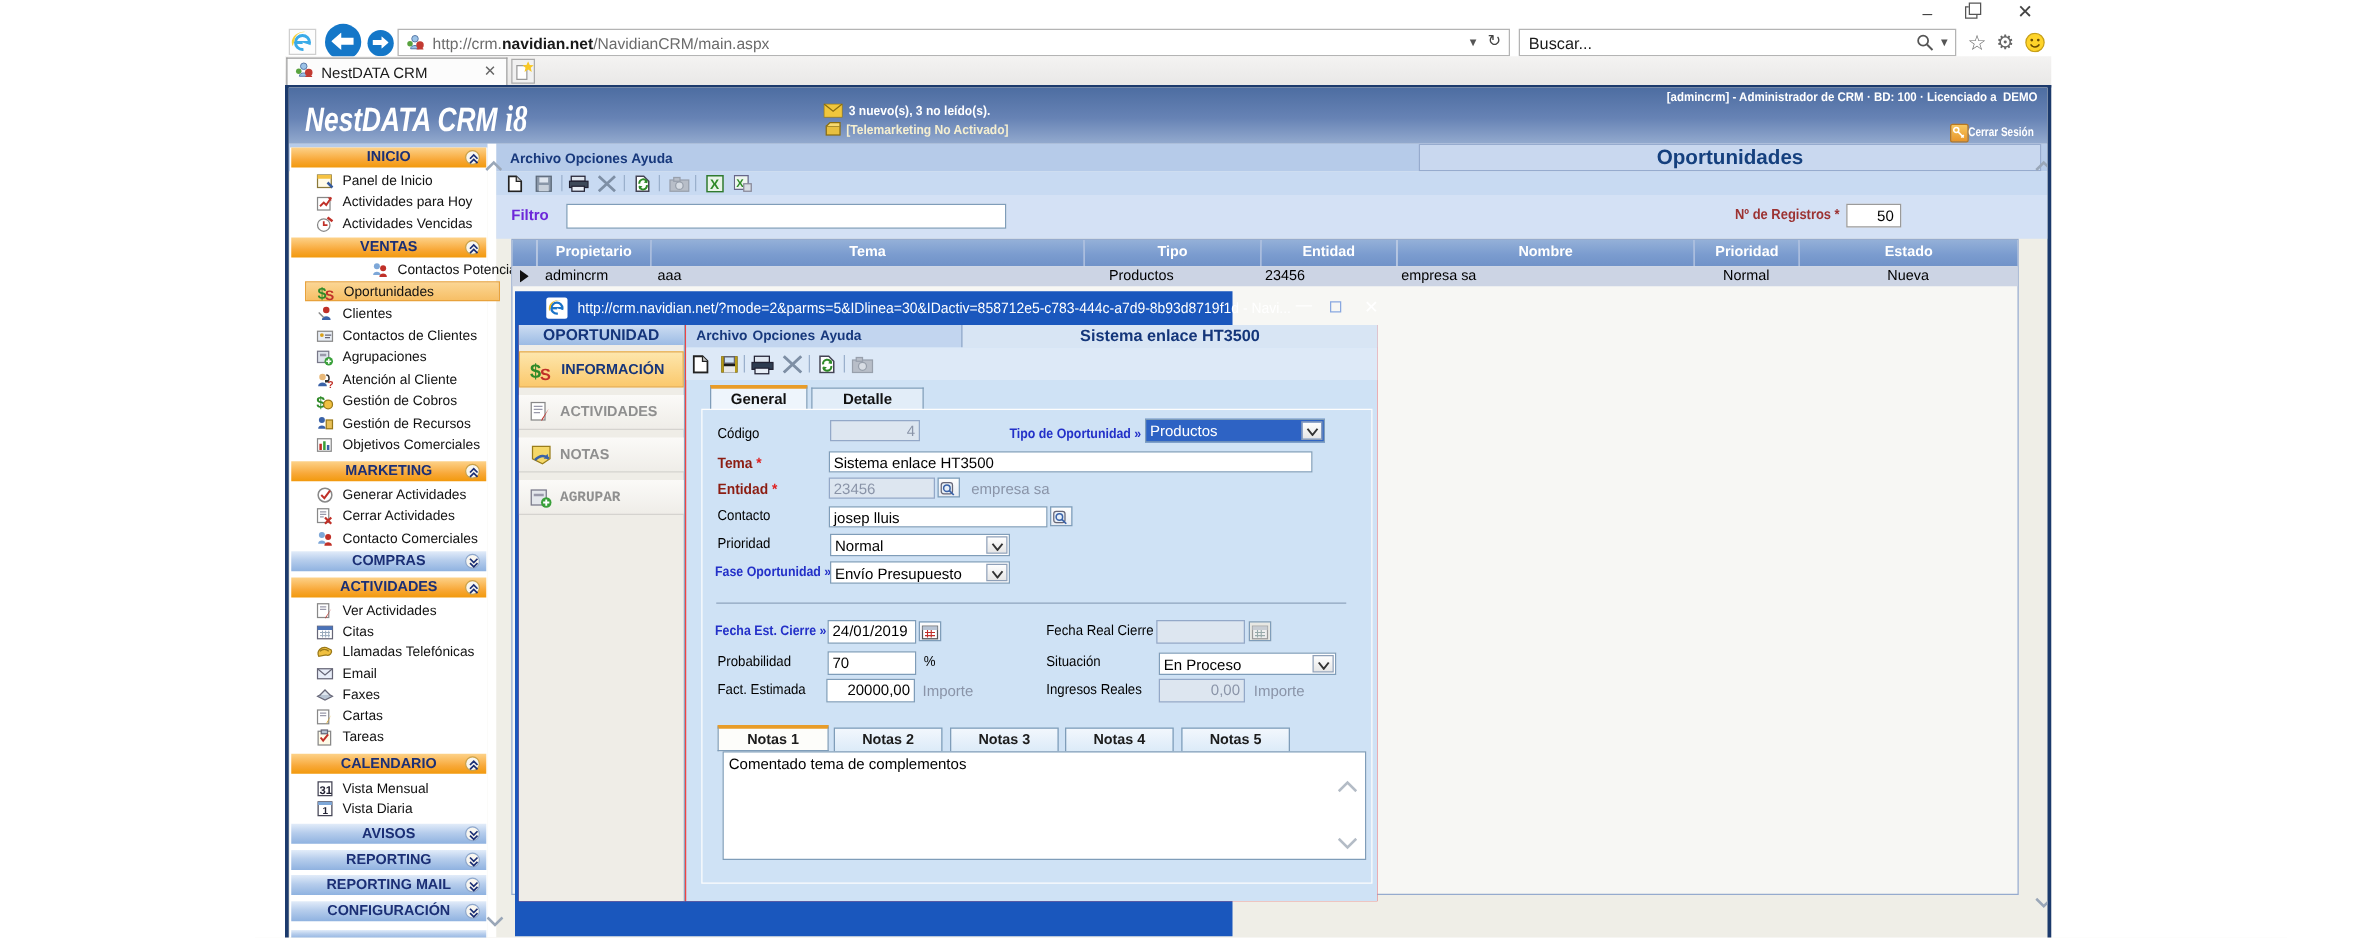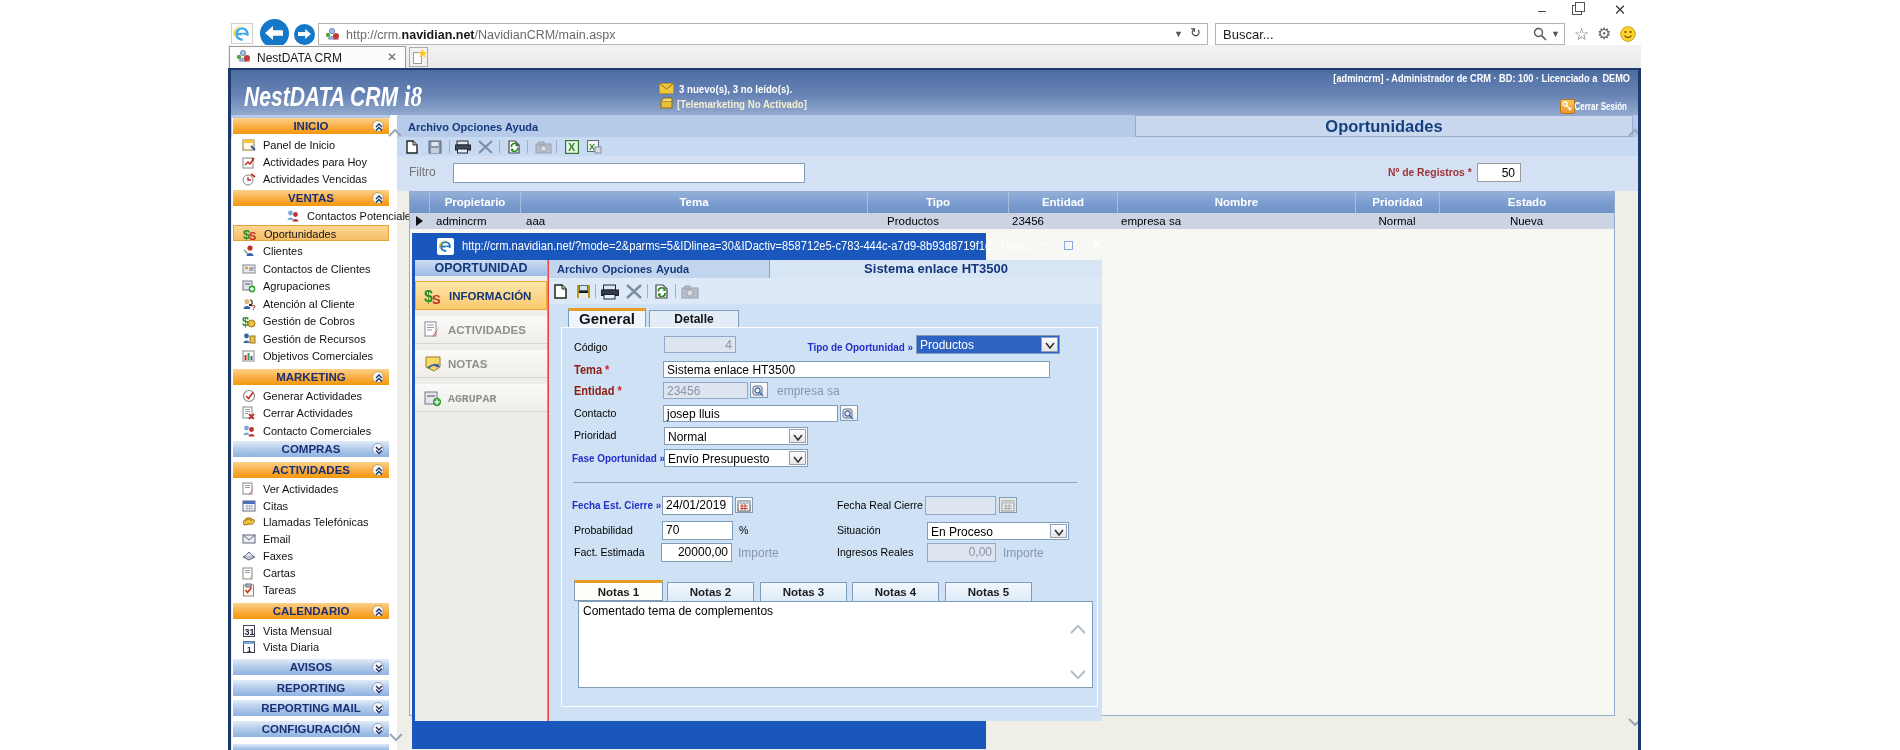--- a/index.html
+++ b/index.html
@@ -3,21 +3,21 @@
 <style>
   * { margin:0; padding:0; box-sizing:border-box; }
   html,body { width:1900px; height:750px; background:#fff; font-family:"Liberation Sans", sans-serif; overflow:hidden; }
   #root { position:absolute; top:0; left:0; width:1900px; height:750px; background:#fff; }
   .abs { position:absolute; }
   .shead { position:absolute; left:1px; width:156px; height:16px; text-align:center; font-size:11.5px; font-weight:bold; color:#1b2f75; line-height:16px; }
   .shead.o { background:linear-gradient(#fdd289,#f8a93a 60%,#f2990c); }
   .shead.b { background:linear-gradient(#e2ecf9,#b6cdec 45%,#8fb2e0); }
   .chev { position:absolute; right:5px; top:2px; width:12px; height:12px; background:#f8f6f0; border-radius:50%; border:1px solid #caa24a; }
   .chev svg { position:absolute; left:1px; top:1px; }
-  .sitem { position:absolute; left:1px; width:156px; height:16px; font-size:11px; color:#111; line-height:16px;text-align:center; }
+  .sitem { position:absolute; left:12px; width:156px; height:16px; font-size:11px; color:#111; line-height:16px;text-align:center; }
   .sitem .ic { position:absolute; left:9px; top:1px; width:14px; height:14px; }
   .sitem .tx { position:absolute; left:30px; top:0; white-space:nowrap; }
   .th { position:absolute; top:0; height:21px; background:linear-gradient(#94b0d8,#7b9ccf 55%,#7092c8); border-left:1px solid #aabdde; color:#fff; font-weight:bold; font-size:11.5px; text-align:center; line-height:20px; }
   .td { position:absolute; top:0; height:16px; font-size:11.5px; color:#000; line-height:16px; white-space:nowrap; }
   .lbl { position:absolute; font-size:11.5px; color:#000; white-space:nowrap; transform:scaleX(.92); transform-origin:0 50%; }
   .lblr { position:absolute; font-size:12px; font-weight:bold; color:#8c1d12; white-space:nowrap; transform:scaleX(.92); transform-origin:0 50%; }
   .lblb { position:absolute; font-size:11px; font-weight:bold; color:#2330c8; white-space:nowrap; transform:scaleX(.9); transform-origin:0 50%; }
   .inp { position:absolute; background:#fff; border:1px solid #7f9db9; font-size:12px; color:#000; line-height:14px; padding:1px 3px; white-space:nowrap; }
   .inpd { position:absolute; background:#dde6f0; border:1px solid #93a8c8; font-size:12px; color:#8a94a8; line-height:14px; padding:1px 3px; white-space:nowrap; }
   .ddbtn { position:absolute; right:1px; top:1px; width:17px; bottom:1px; background:linear-gradient(#fefefe,#e6e6e6); border:1px solid #8fa0b8; }
@@ -430,21 +430,21 @@
           <rect x="0.5" y="0.5" width="13" height="13" fill="#e8f4e8" stroke="#2f7a2f" stroke-width="1.4"></rect>
           <text x="3" y="11" font-size="11" font-weight="bold" fill="#2f8a28" font-family="Liberation Sans">X</text>
         </svg>
     <svg class="abs" width="15" height="14" style="left:190px; top:3px;">
           <rect x="0.5" y="0.5" width="11" height="11" fill="#eef6ee" stroke="#668"></rect>
           <text x="2" y="9.5" font-size="9" font-weight="bold" fill="#2f8a28" font-family="Liberation Sans">X</text>
           <rect x="8" y="7" width="6" height="6" fill="#d8dde4" stroke="#889"></rect>
         </svg>
 
     <div class="abs" style="left:0; top:19px; width:1241px; height:35px; background:#d4e1f5;"></div>
-    <div class="abs" style="left:12px; top:28px; font-size:12px; font-weight:normal; color:#737373;">Filtro</div>
+    <div class="abs" style="left:12px; top:28px; font-size:12px; font-weight:bold; color:#6d28d9;">Filtro</div>
     <div class="abs" style="left:56px; top:26px; width:352px; height:20px; background:#fff; border:1px solid #7f9db9;"></div>
     <div class="abs" style="left:991px; top:29px; font-size:11.5px; font-weight:bold; color:#9c3232; white-space:nowrap; transform:scaleX(.9); transform-origin:0 50%;">Nº de Registros *</div>
     <div class="abs" style="left:1080px; top:26px; width:44px; height:19px; background:#fff; border:1px solid #9a9a9a; font-size:12px; text-align:right; line-height:18px; padding-right:5px;">50</div>
   </div>
 
   <div class="abs" id="tablezone" style="left:178px; top:121px; width:1206px; height:525px; background:#f7f7f4; border:1px solid #96abce;">
 
     <div class="th" style="left:0; width:19px; border-left:none;"></div>
     <div class="th" style="left:19px; width:91px;">Propietario</div>
     <div class="th" style="left:110px; width:347px;">Tema</div>
@@ -573,21 +573,21 @@
             <path d="M10 8.8 a3.2 3.2 0 0 1 -6.4 1" fill="none" stroke="#2f8a28" stroke-width="1.7"></path>
             <path d="M3.8 12.3 L3.5 9.1 L6.5 9.7 Z" fill="#2f8a28"></path>
           </svg>
       <div class="abs" style="left:126px; top:24px; width:1px; height:14px; background:#9ab0cc;"></div>
       <svg class="abs" width="18" height="15" style="left:132px; top:24px;">
             <rect x="1" y="4" width="16" height="10" fill="#b8bec8" stroke="#98a0ac"></rect>
             <rect x="4" y="2" width="5" height="3" fill="#b8bec8" stroke="#98a0ac"></rect>
             <circle cx="9" cy="9" r="3.2" fill="#d8dde4" stroke="#98a0ac"></circle>
           </svg>
 
-      <div class="abs" style="left:19px; top:48px; width:78px; height:20px; background:#eef5fc; border:1px solid #7f9db9; border-bottom:none; border-top:3px solid #e89c28; text-align:center; font-size:15px; font-weight:bold; color:#111; line-height:16px;">General</div>
+      <div class="abs" style="left:19px; top:48px; width:78px; height:20px; background:#eef5fc; border:1px solid #7f9db9; border-bottom:none; border-top:3px solid #e89c28; text-align:center; font-size:12px; font-weight:bold; color:#111; line-height:16px;">General</div>
       <div class="abs" style="left:100px; top:50px; width:90px; height:18px; background:#e2edf8; border:1px solid #7f9db9; border-bottom:none; text-align:center; font-size:12px; font-weight:bold; color:#111; line-height:16px;">Detalle</div>
 
       <div class="abs" style="left:12px; top:67px; width:537px; height:380px; border:1px solid #fdfdfd;"></div>
 
       <div class="lbl" style="left:25px; top:81px;">Código</div>
       <div class="inpd" style="left:115px; top:76px; width:72px; height:17px; text-align:right;">4</div>
       <div class="lblb" style="left:240px; top:81px; width:124px; text-align:right; transform-origin:100% 50%;">Tipo de Oportunidad »</div>
       <div class="abs" style="left:367px; top:75px; width:144px; height:19px; background:#2e63c4; border:1px solid #7f9db9;">
         <div style="position:absolute; left:3px; top:2px; font-size:12px; color:#fff;">Productos</div>
         <span class="ddbtn">

